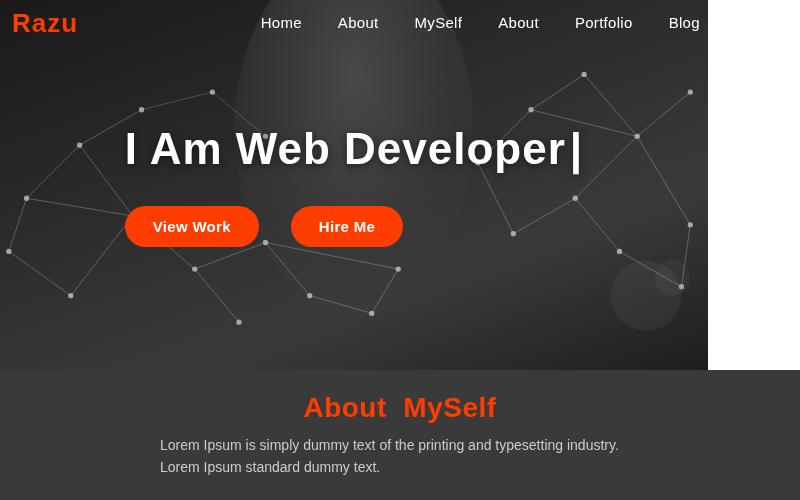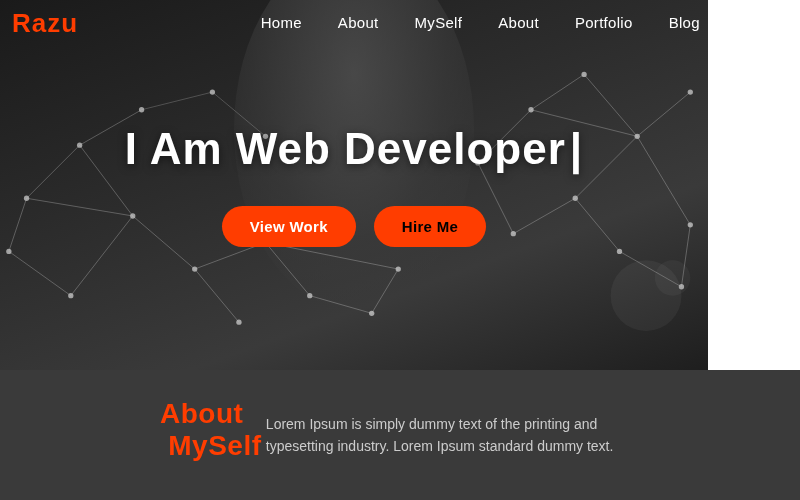--- a/index.html
+++ b/index.html
@@ -87,53 +87,53 @@
     .hero-title::after {
       content: '|';
       color: #fff;
       margin-left: 4px;
       animation: blink 1s step-end infinite;
     }
     @keyframes blink { 50% { opacity: 0; } }
 
     .hero-buttons {
       display: flex;
-      gap: 18px;
-      justify-content: center;
+      gap: 32px;
+      justify-content: flex-start;
     }
     .btn-view-work {
       background: #ff3d00;
       color: #fff;
       border: none;
       border-radius: 30px;
       padding: 12px 28px;
       font-size: 15px;
       font-weight: 600;
       cursor: pointer;
       letter-spacing: 0.3px;
     }
     .btn-hire-me {
       background: #ff3d00;
-      color: #000000;
+      color: #ffffff;
       border: none;
       border-radius: 30px;
       padding: 12px 28px;
       font-size: 15px;
       font-weight: 600;
       cursor: pointer;
       letter-spacing: 0.3px;
     }
 
     
     .about-section {
       width: 800px;
       height: 130px;
       background: #3a3a3a;
       display: flex;
-      flex-direction: row;
+      flex-direction: column;
       align-items: center;
       justify-content: center;
       padding: 20px 160px;
     }
     .about-title {
       font-size: 28px;
       font-weight: 700;
       color: #fff;
       margin-bottom: 10px;
       letter-spacing: 0.5px;

